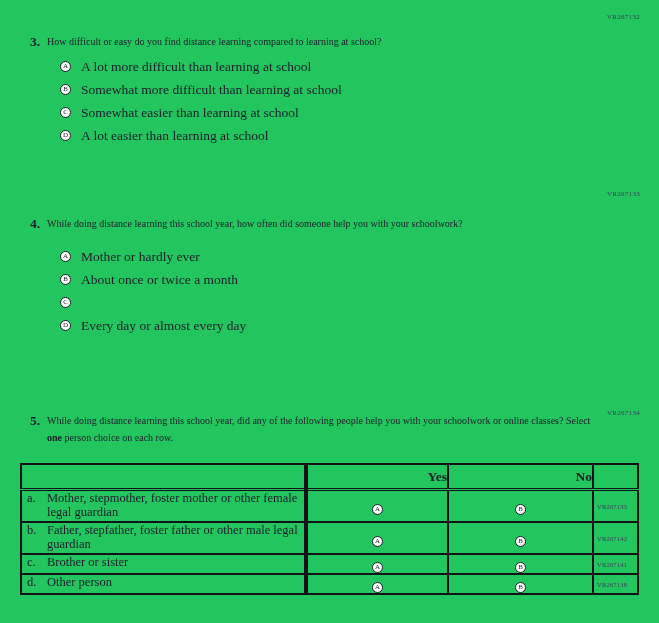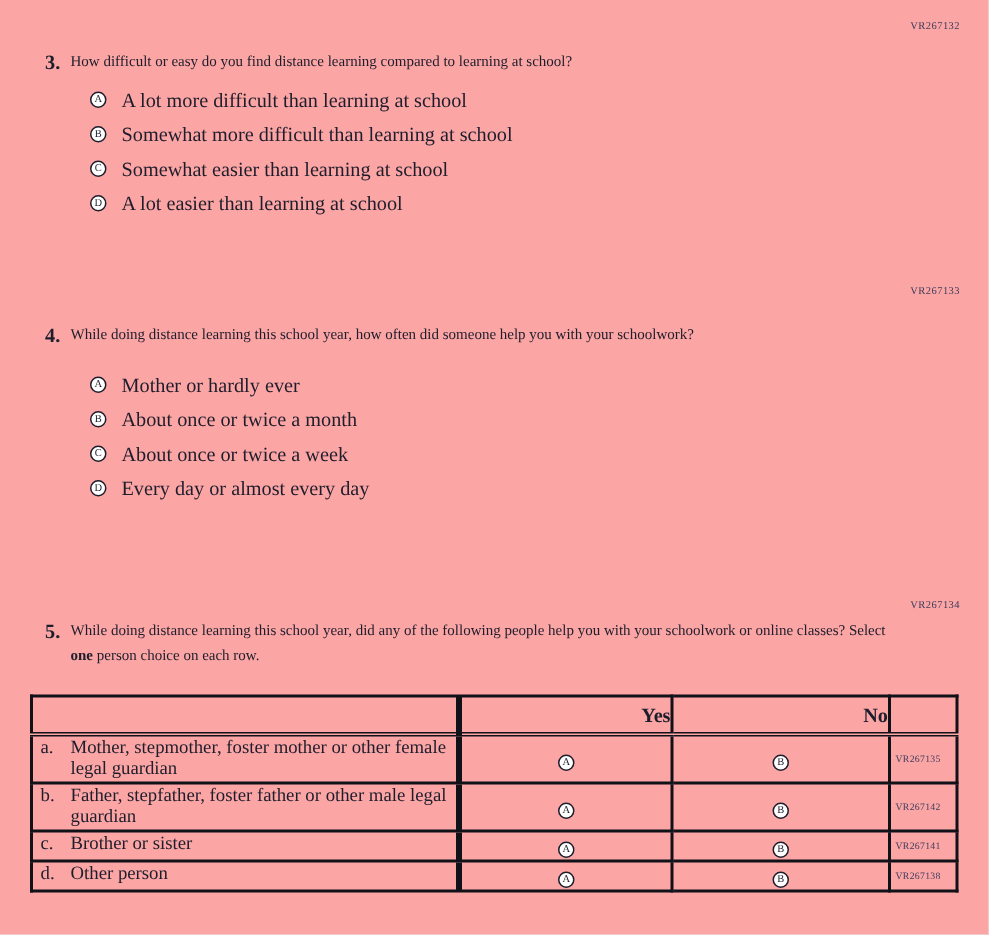--- a/index.html
+++ b/index.html
@@ -1,18 +1,18 @@
 <!DOCTYPE html>
 <html><head>
 <meta charset="utf-8">
 <style>
   html,body { margin:0; padding:0; background:#e8e8e8; }
   .page {
     position:relative; width:659px; height:623px; margin:0 auto;
-    background:#fca5a5; overflow:hidden;
+    background:#22c55e; overflow:hidden;
     font-family:"Liberation Serif","DejaVu Serif",serif;
     color:#1d1d2b;
   }
   .vr-code {
     position:absolute; right:19px; text-align:right;
     font-size:7px; letter-spacing:0.3px; color:#3d3d5c;
   }
   .question { position:absolute; left:30px; }
   .q-row { display:flex; align-items:flex-start; }
   .q-num { flex:0 0 17px; font-weight:bold; font-size:13.5px; line-height:17px; }
@@ -46,21 +46,21 @@
   .grid td.code-cell { font-size:6.5px; color:#3d3d5c; padding:1px 1px 1px 3px; vertical-align:middle; letter-spacing:0.2px; }
   .h-a { height:24px; } .h-b { height:29px; } .h-c { height:14px; } .h-d { height:14px; }
 </style>
 </head>
 <body>
 
 <div class="page">
 
   <div class="vr-code" style="top:13px">VR267132</div>
   <div class="vr-code" style="top:190px">VR267133</div>
-  <div class="vr-code" style="top:399px">VR267134</div>
+  <div class="vr-code" style="top:409px">VR267134</div>
 
   <div class="question" style="top:33px">
     <div class="q-row">
       <span class="q-num">3.</span>
       <div class="q-text" style="width:560px">How difficult or easy do you find distance learning compared to learning at school?</div>
     </div>
     <div class="options" style="margin-top:10px">
       <div class="option">
         <span class="bubble">
             <i>A</i>
@@ -103,21 +103,20 @@
       <div class="option">
         <span class="bubble">
             <i>B</i>
           </span>
         <span class="option-label">About once or twice a month</span>
       </div>
       <div class="option">
         <span class="bubble">
             <i>C</i>
           </span>
-        <span class="option-label">About once or twice a week</span>
       </div>
       <div class="option">
         <span class="bubble">
             <i>D</i>
           </span>
         <span class="option-label">Every day or almost every day</span>
       </div>
     </div>
   </div>
 

